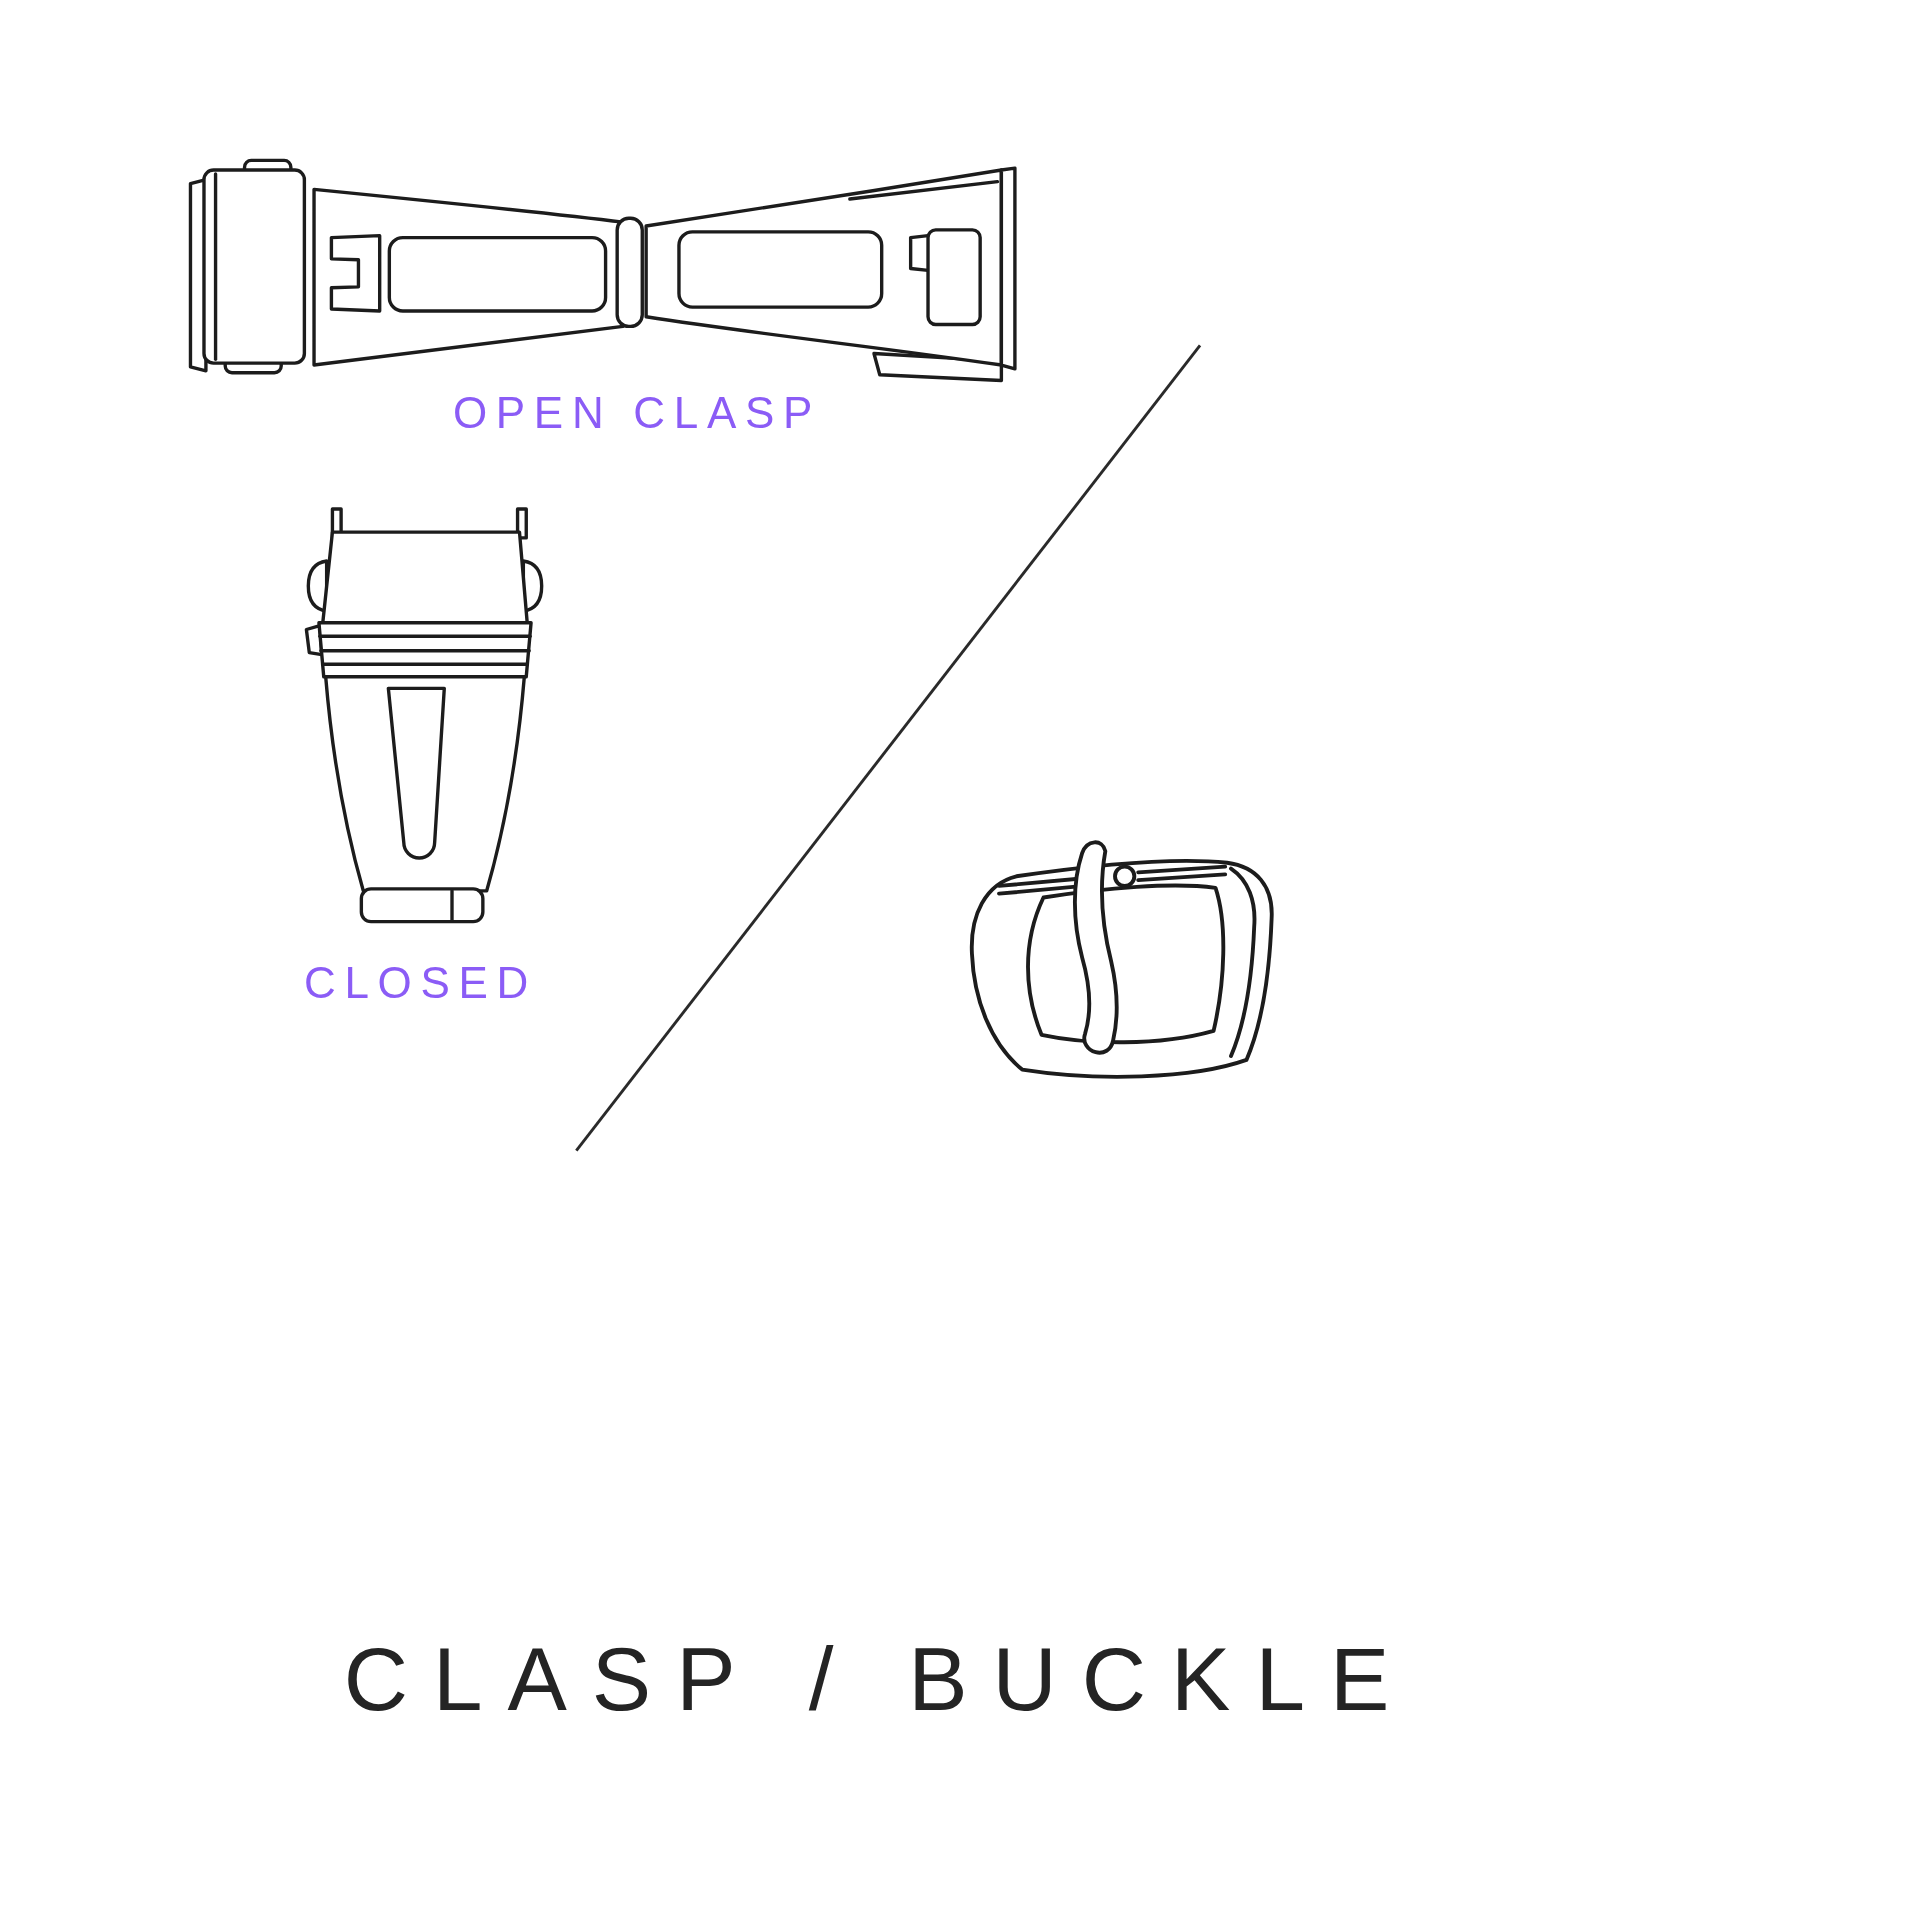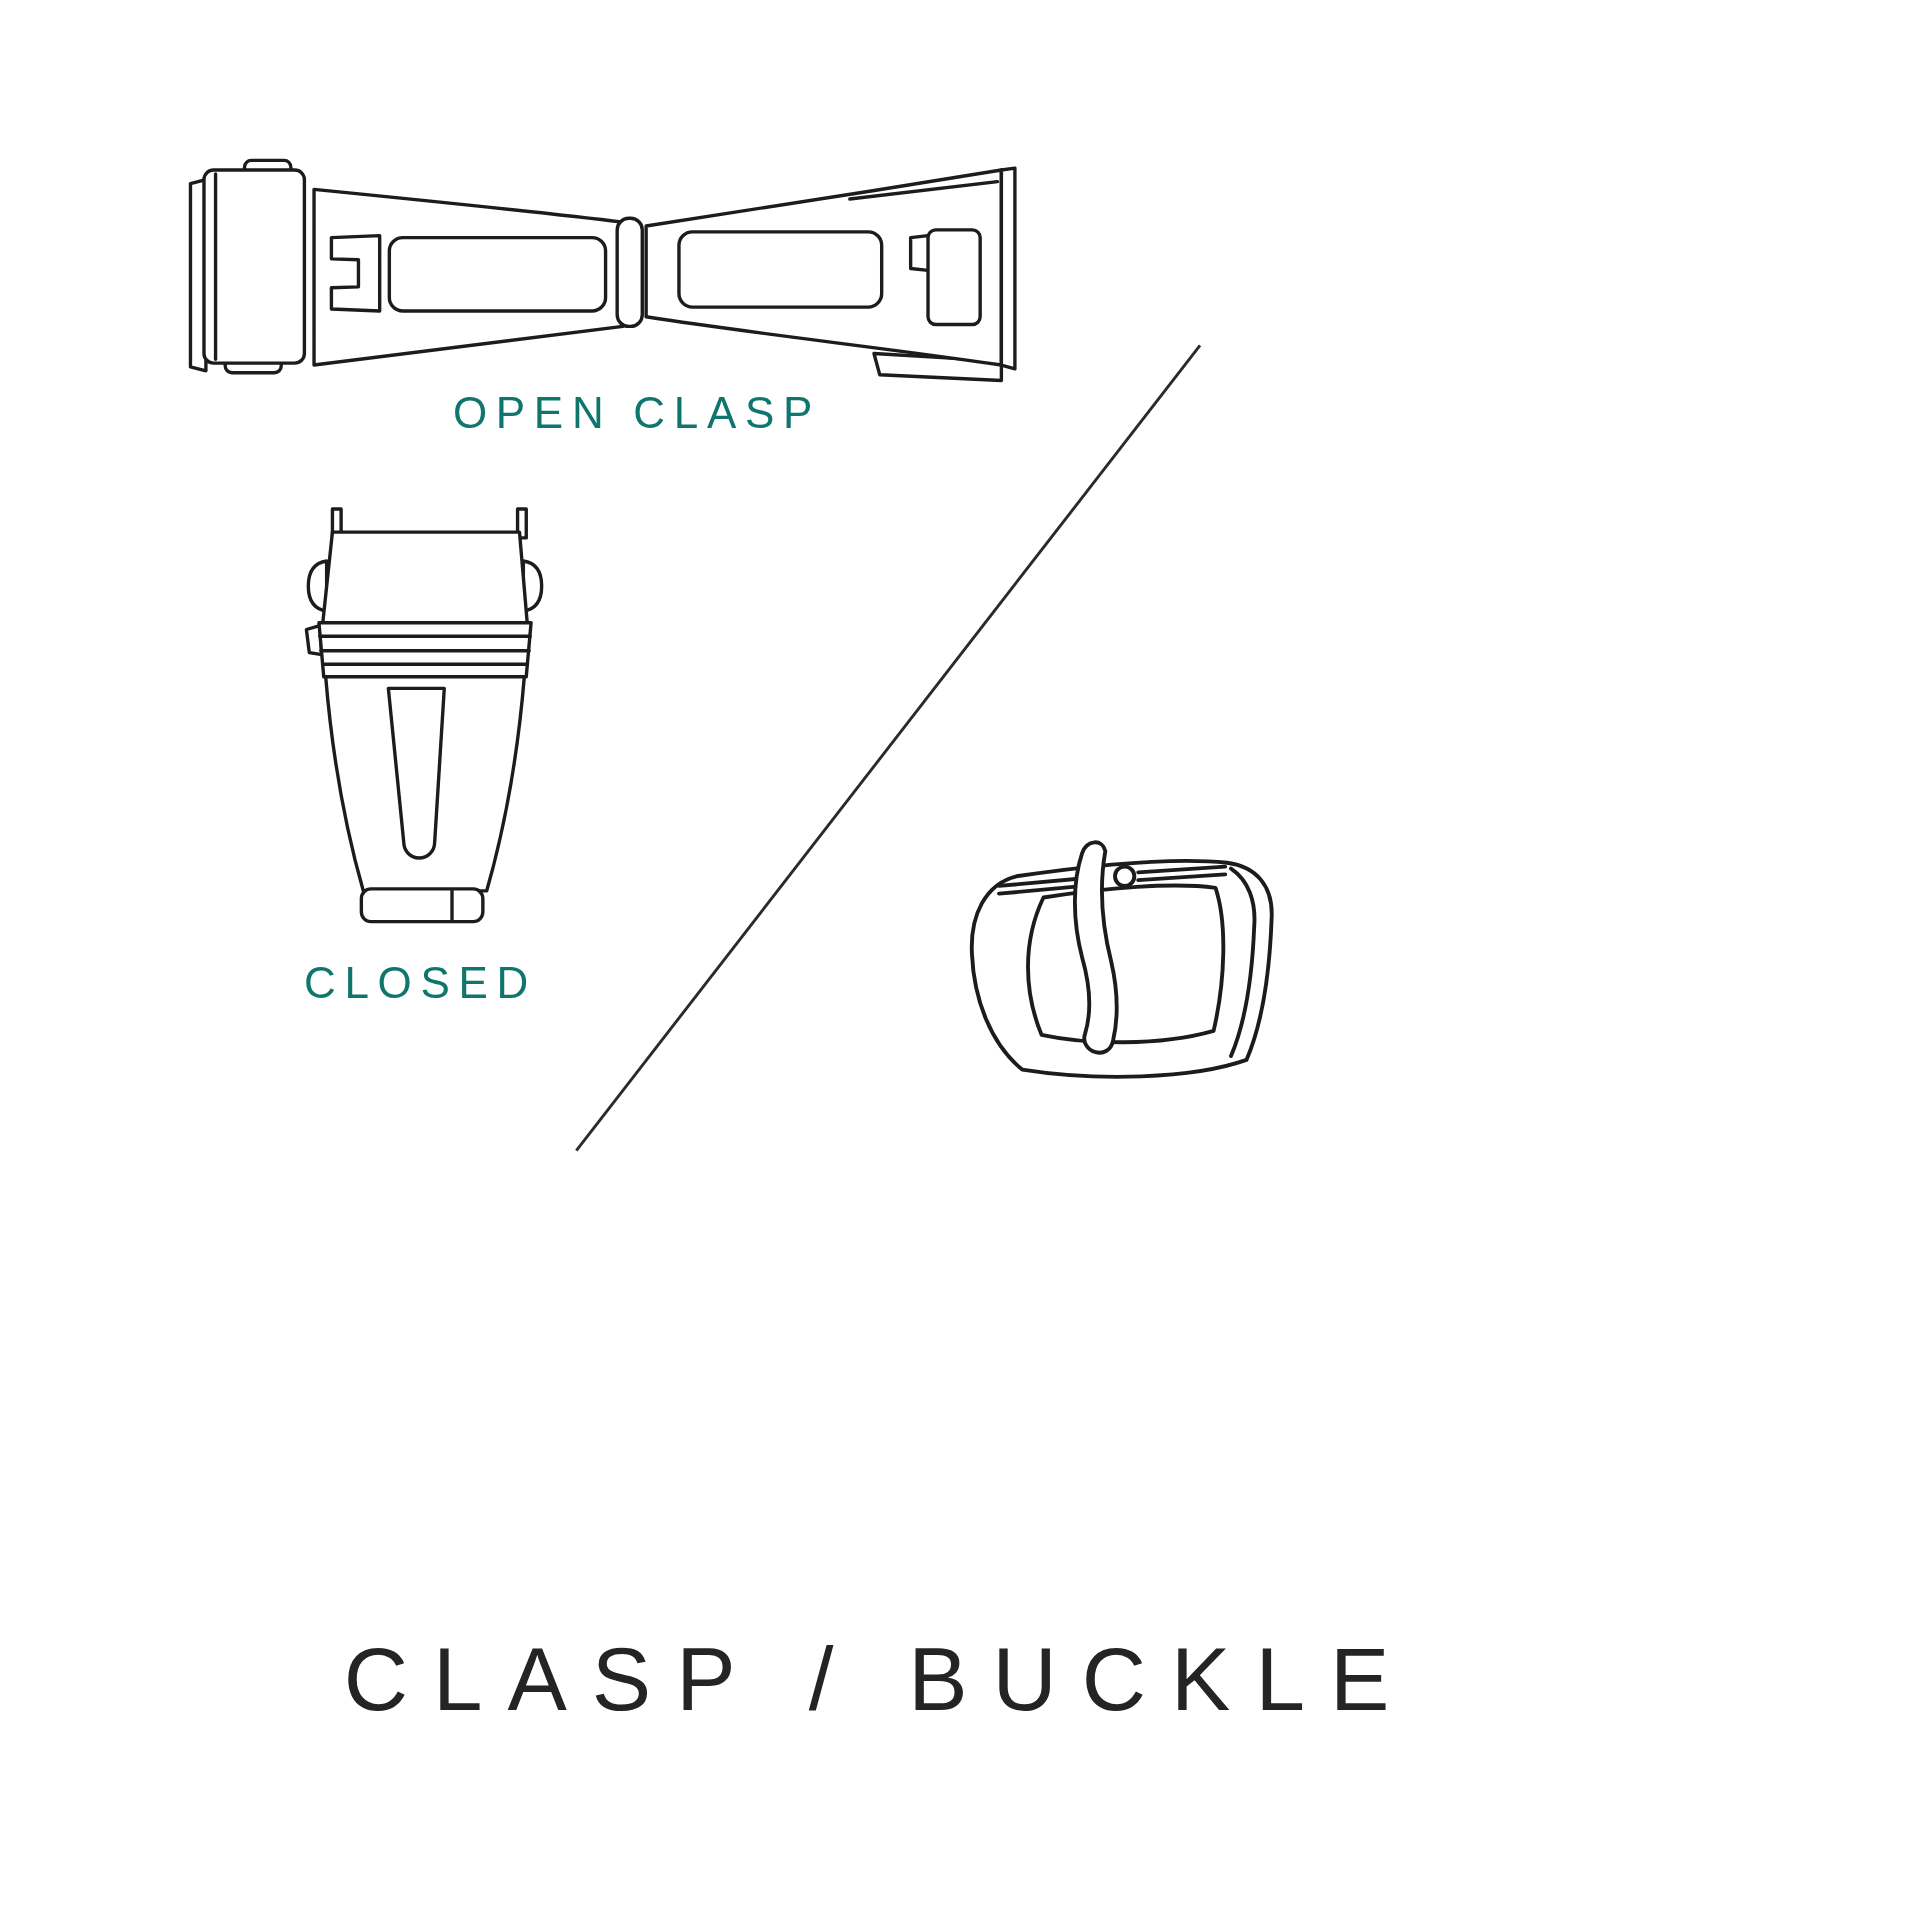--- a/index.html
+++ b/index.html
@@ -28,21 +28,21 @@
     stroke-linejoin:round;
     stroke-linecap:round;
   }
   .buckle .draw, .buckle .line { stroke-width:4; }
   .caption {
     position:absolute;
     text-align:center;
     font-size:44px;
     font-weight:400;
     letter-spacing:8.7px;
-    color:#0f766e;
+    color:#8b5cf6;
     white-space:nowrap;
   }
   .title {
     position:absolute;
     left:0;
     top:1628px;
     width:1758px;
     text-align:center;
     font-size:89px;
     font-weight:400;

